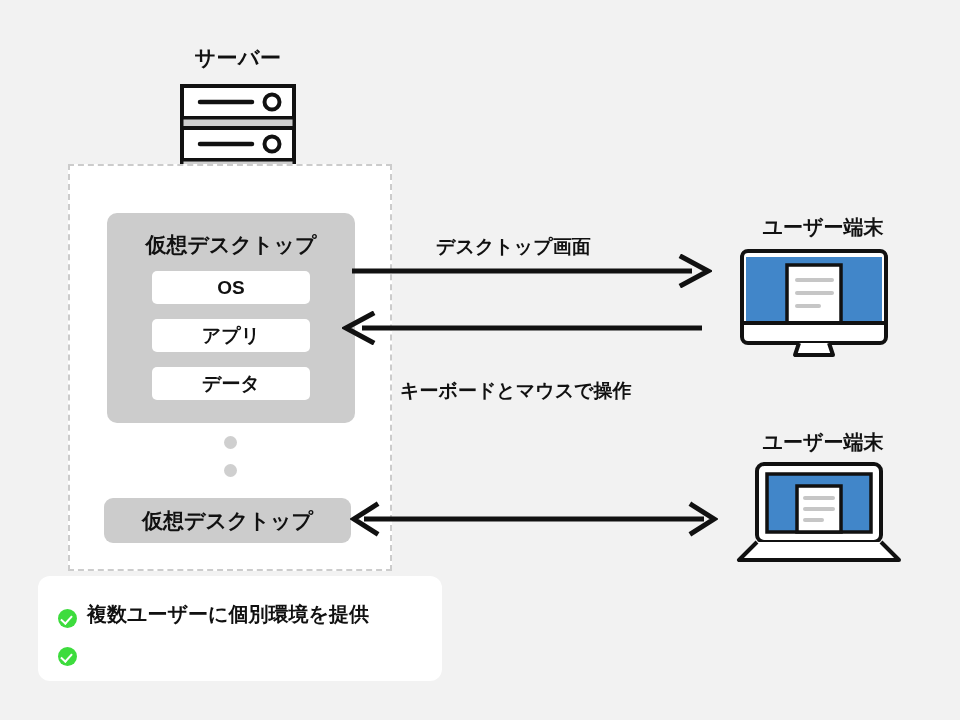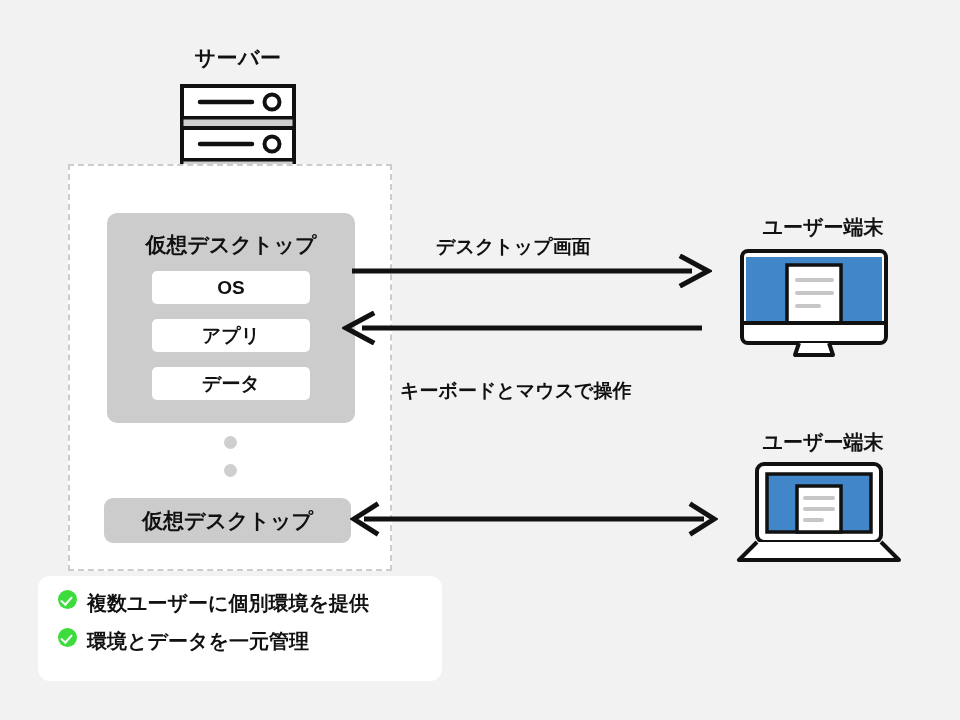--- a/index.html
+++ b/index.html
@@ -144,21 +144,21 @@
     position: absolute;
     background: #ffffff;
     border-radius: 12px;
     box-sizing: border-box;
   }
   #callout-left  { left: 38px;  top: 576px; width: 404px; height: 105px; padding: 14px 20px; }
   #callout-right { left: 620px; top: 585px; width: 316px; height: 45px;  padding: 8px 18px; }
 
   .callout-row {
     display: flex;
-    align-items: flex-start;
+    align-items: flex-end;
     height: 38px;
   }
   .check-icon {
     width: 19px; height: 19px;
     border-radius: 50%;
     background: #3ddc3d;
     flex: 0 0 auto;
     margin-right: 10px;
     position: relative;
   }
@@ -286,18 +286,17 @@
     </svg>
   </div>
 
   <div class="callout" id="callout-left">
     <div class="callout-row">
       <span class="check-icon"></span>
       <span class="callout-text">複数ユーザーに個別環境を提供</span>
     </div>
     <div class="callout-row">
       <span class="check-icon"></span>
-      <span class="callout-text">環境とデータを一元管理</span>
     </div>
   </div>
 
 
 </div>
 
 </body></html>

